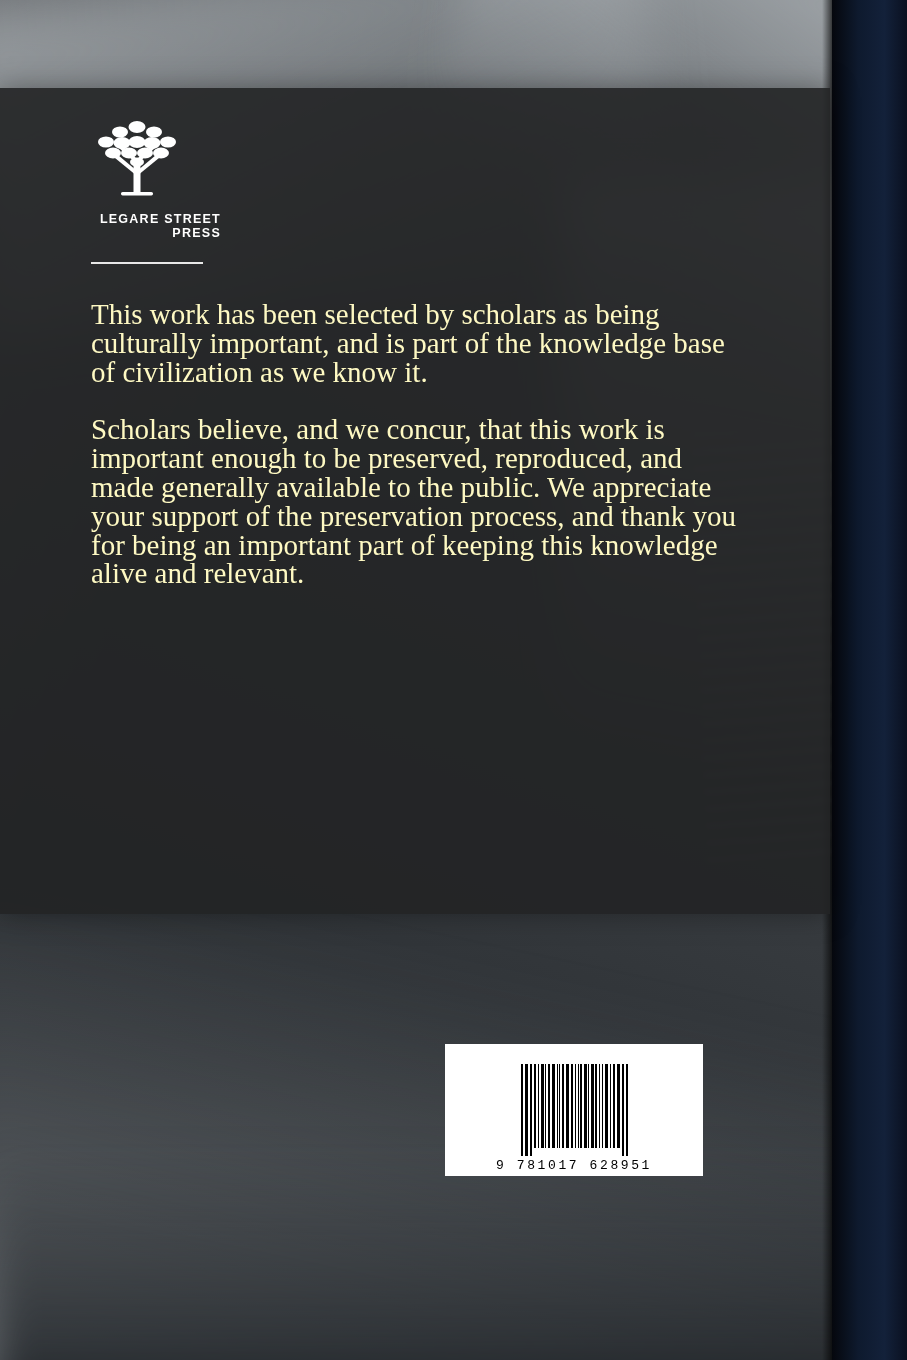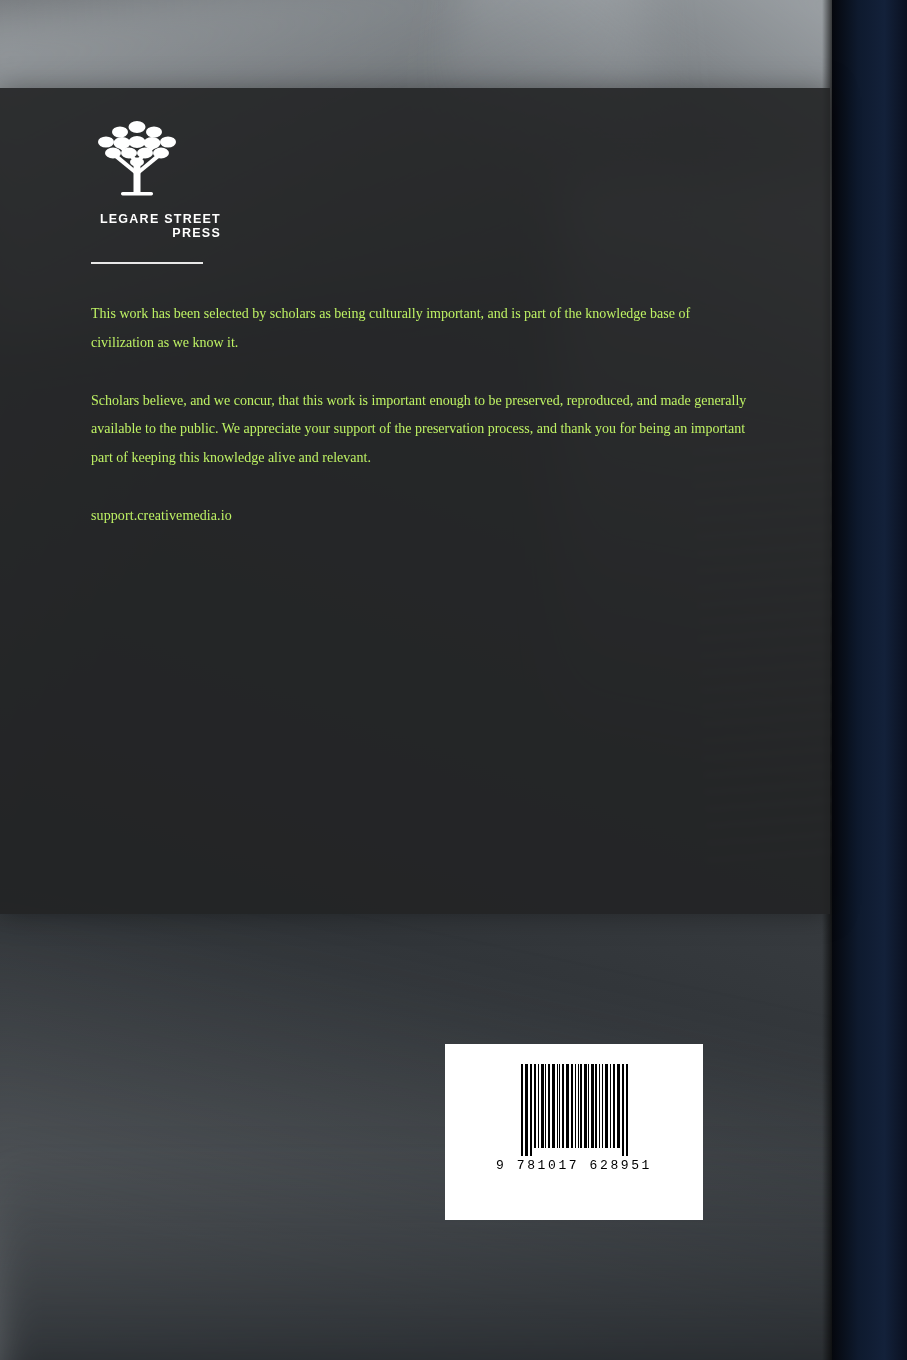--- a/index.html
+++ b/index.html
@@ -119,36 +119,36 @@
   .rule {
     margin-top: 22px;
     width: 112px;
     height: 2px;
     background: #e8e8e8;
   }
 
   
   .copy {
     margin-top: 36px;
-    color: #bef264;
+    color: #fef9c3;
     font-family: "Liberation Serif", serif;
-    font-size: 14px;
+    font-size: 29px;
     line-height: 28.8px;
   }
   .copy p { margin: 0 0 29px 0; }
   .copy p:last-child { margin-bottom: 0; }
   .support-line { letter-spacing: 0.1px; }
 
   
   .barcode-box {
     position: absolute;
     left: 445px;
     top: 1044px;
     width: 258px;
-    height: 176px;
+    height: 132px;
     background: #ffffff;
     display: flex;
     flex-direction: column;
     align-items: center;
     justify-content: flex-start;
   }
   .bars {
     margin-top: 20px;
     height: 92px;
     display: flex;
@@ -207,21 +207,20 @@
       </g>
     </svg>
     <div class="brand">LEGARE STREET PRESS</div>
   </div>
 
   <div class="rule"></div>
 
   <div class="copy">
     <p>This work has been selected by scholars as being culturally important, and is part of the knowledge base of civilization as we know it.</p>
     <p>Scholars believe, and we concur, that this work is important enough to be preserved, reproduced, and made generally available to the public. We appreciate your support of the preservation process, and thank you for being an important part of keeping this knowledge alive and relevant.</p>
-    <p class="support-line">support.creativemedia.io</p>
   </div>
 </div>
 
 <div class="barcode-box">
   <div class="bars" id="bars">
       <span style="width: 2px; height: 92px; background: rgb(0, 0, 0);"></span>
       <span style="width: 2px; height: 92px; background: transparent;"></span>
       <span style="width: 2px; height: 92px; background: rgb(0, 0, 0);"></span>
       <span style="width: 1px; height: 92px; background: rgb(0, 0, 0);"></span>
       <span style="width: 2px; height: 92px; background: transparent;"></span>

